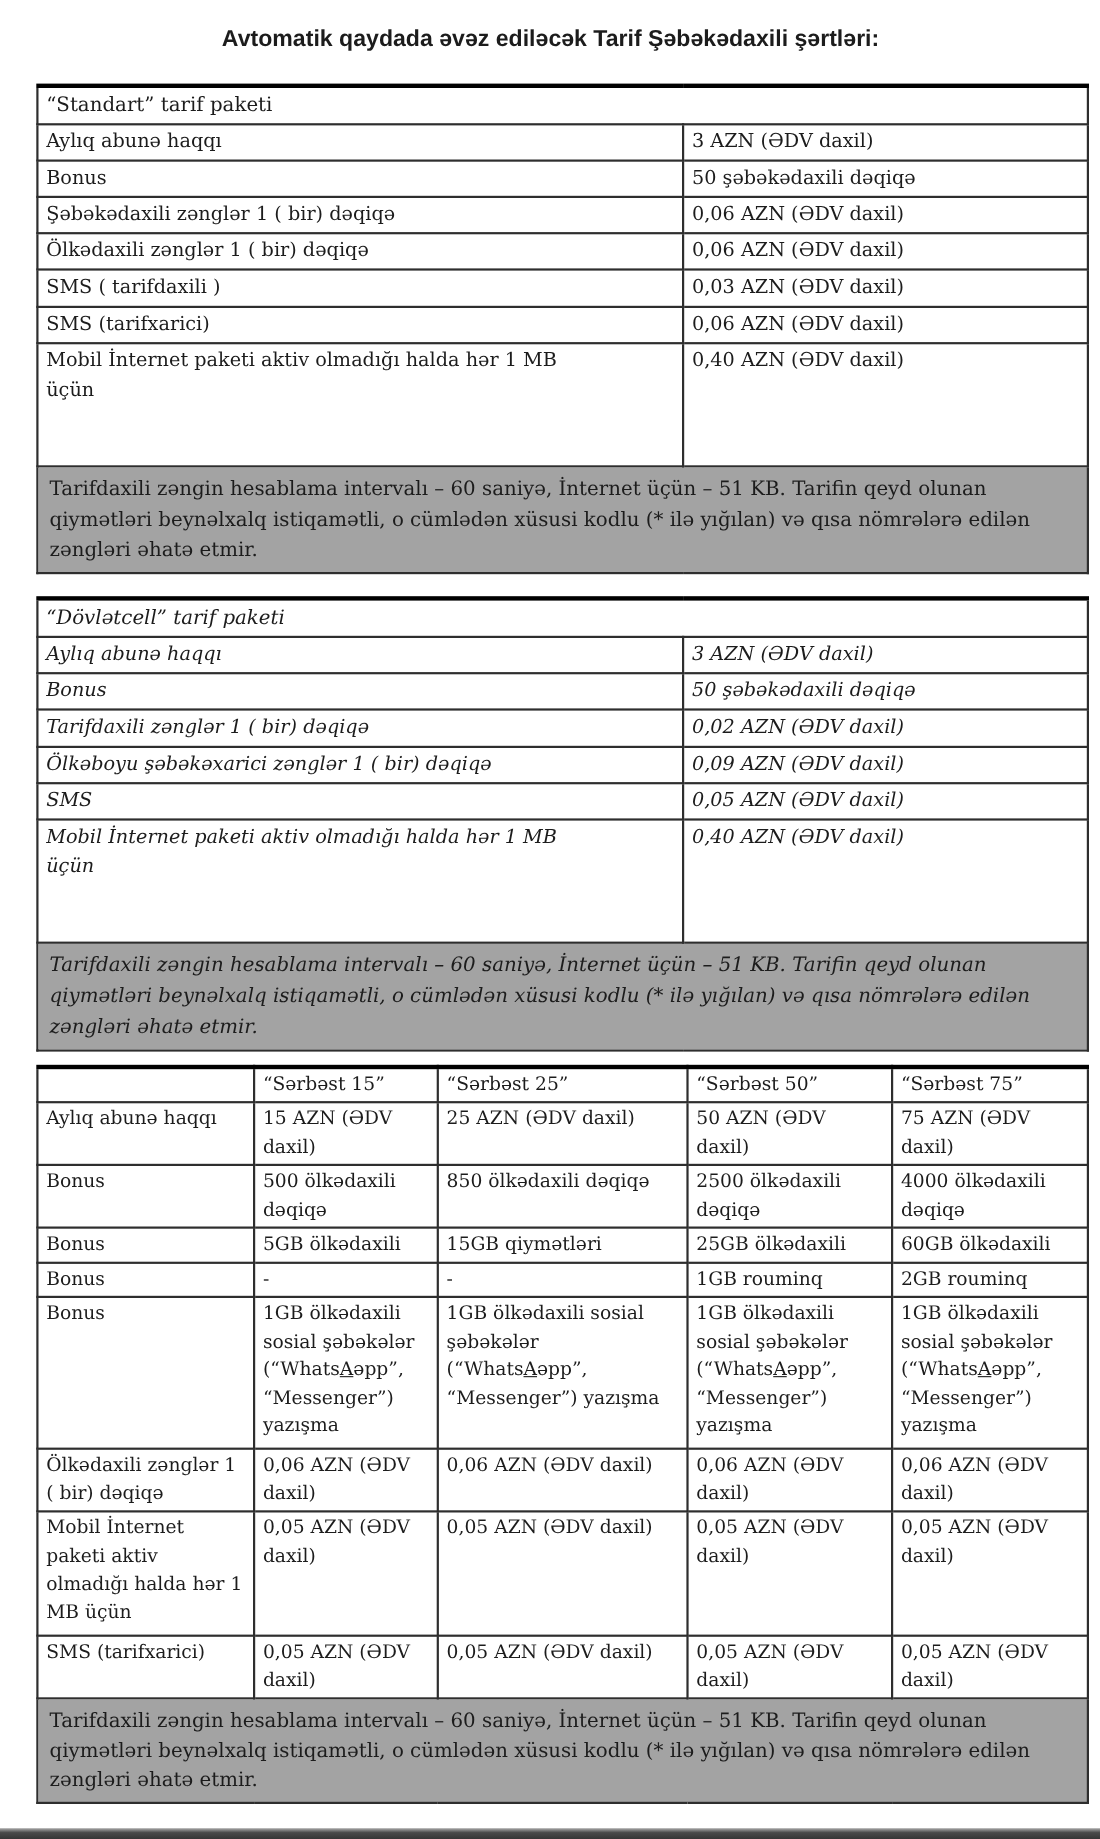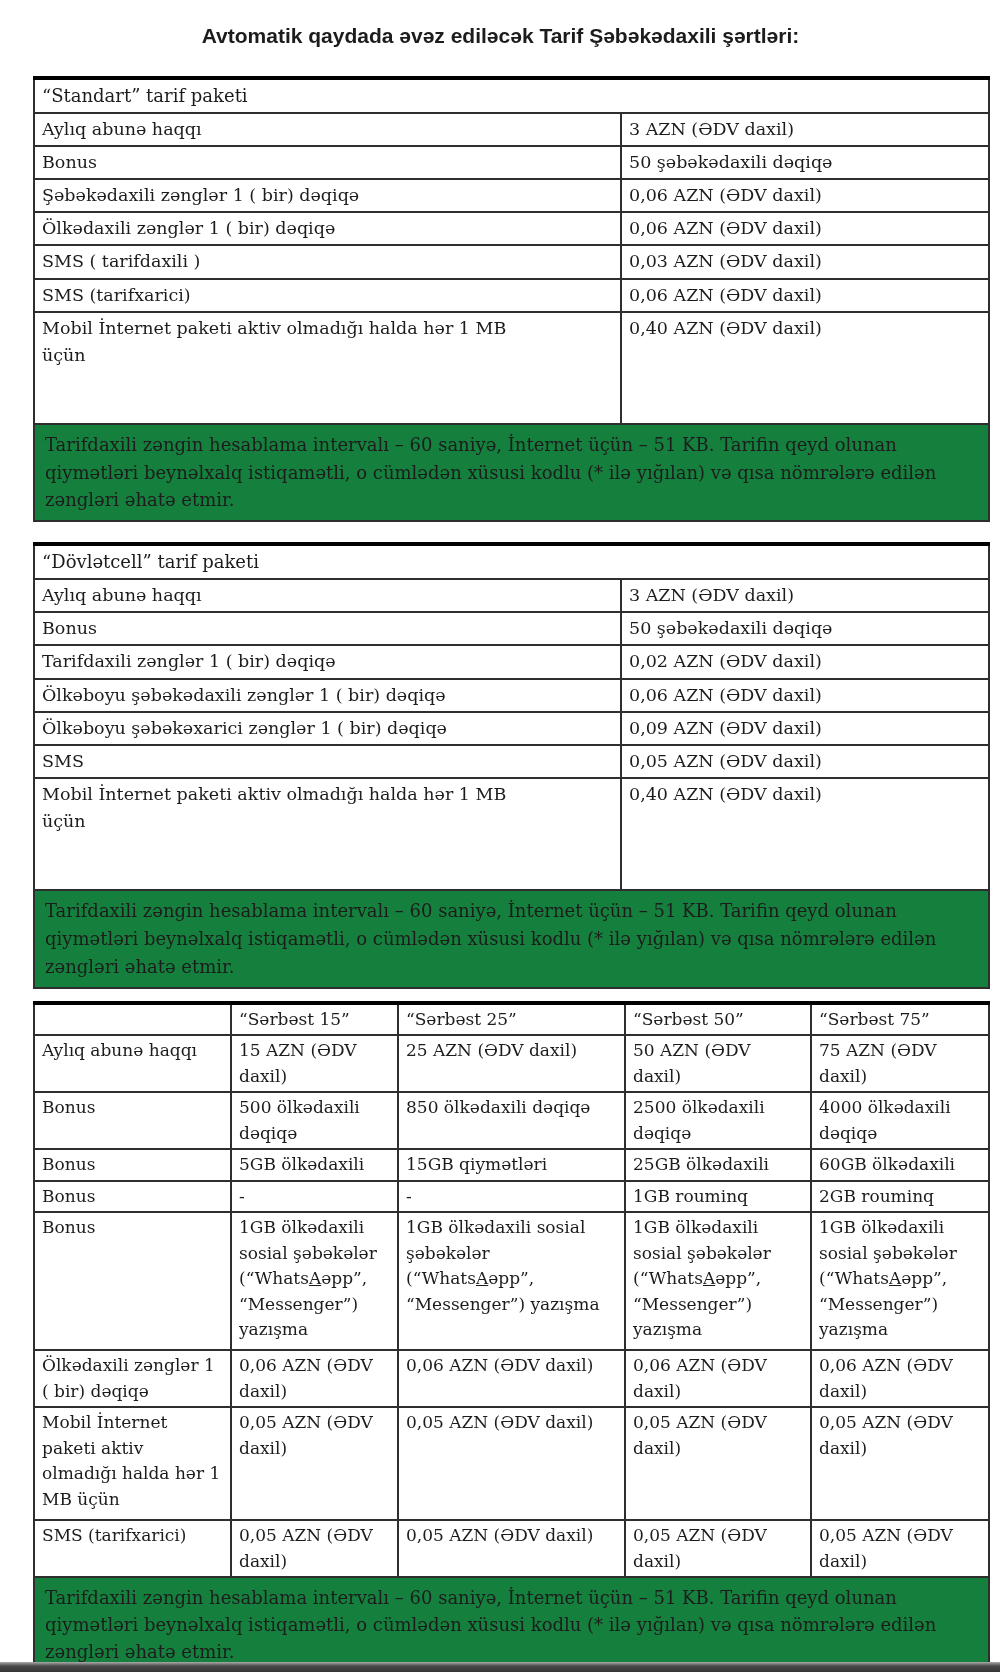--- a/index.html
+++ b/index.html
@@ -23,42 +23,42 @@
   }
   table.tbl{
     border-collapse:collapse;
     table-layout:fixed;
     width:955px;
     margin-left:33px;
     border:2px solid #222;
     border-top:4px solid #000;
   }
   .t1{margin-top:28px;}
-  .t2{margin-top:20px;}
+  .t2{margin-top:20px;font-style:italic;}
   .t3{margin-top:12px;}
   .tbl th,.tbl td{
     border:2px solid #2e2e2e;
     padding:2px 7px;
     font-size:17.5px;
     line-height:1.55;
     font-weight:normal;
     vertical-align:top;
     text-align:left;
     overflow:hidden;
   }
   .t3 th,.t3 td{font-size:17px;line-height:1.5;}
   .tbl-title{
     text-align:left;
     font-size:18px !important;
   }
   .lbl{text-align:justify;border-radius:14px;}
   .jst{text-align:justify;}
   .pad-r{padding-right:66px !important;}
   .note-cell{
-    background:#15803d;
+    background:#a3a3a3;
     text-align:justify;
     font-size:18px !important;
     line-height:1.5;
     padding:6px 10px !important;
   }
   .u-letter{text-decoration:underline;}
   .bottom-bar{
     position:absolute;
     left:0;top:1662px;
     width:1000px;height:10px;
@@ -126,24 +126,20 @@
     <td class="lbl">Aylıq abunə haqqı</td>
     <td>3 AZN (ƏDV daxil)</td>
   </tr>
   <tr style="height:33px">
     <td class="lbl">Bonus</td>
     <td>50 şəbəkədaxili dəqiqə</td>
   </tr>
   <tr style="height:33px">
     <td class="lbl">Tarifdaxili zənglər 1 ( bir) dəqiqə</td>
     <td>0,02 AZN (ƏDV daxil)</td>
-  </tr>
-  <tr style="height:33px">
-    <td class="lbl">Ölkəboyu şəbəkədaxili zənglər 1 ( bir) dəqiqə</td>
-    <td>0,06 AZN (ƏDV daxil)</td>
   </tr>
   <tr style="height:29px">
     <td class="lbl">Ölkəboyu şəbəkəxarici zənglər 1 ( bir) dəqiqə</td>
     <td>0,09 AZN (ƏDV daxil)</td>
   </tr>
   <tr style="height:33px">
     <td class="lbl">SMS</td>
     <td>0,05 AZN (ƏDV daxil)</td>
   </tr>
   <tr style="height:112px">

